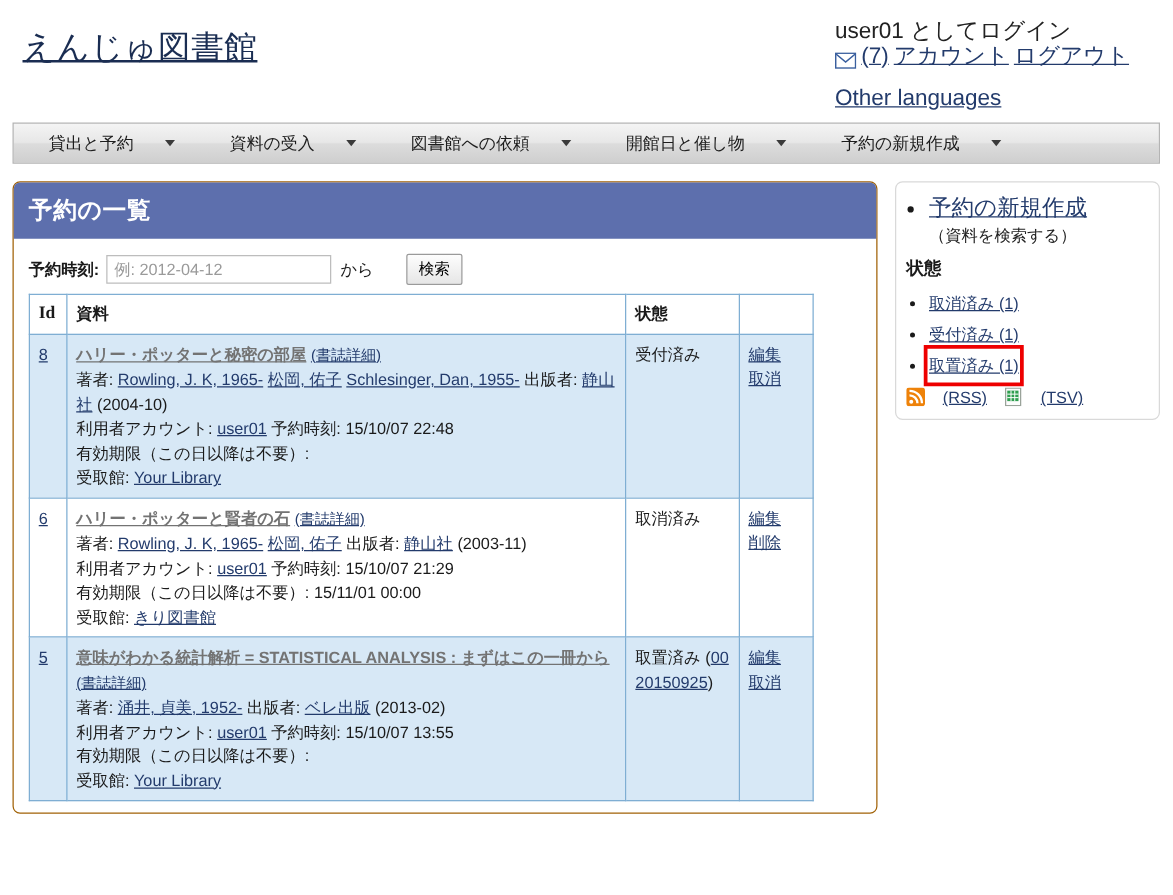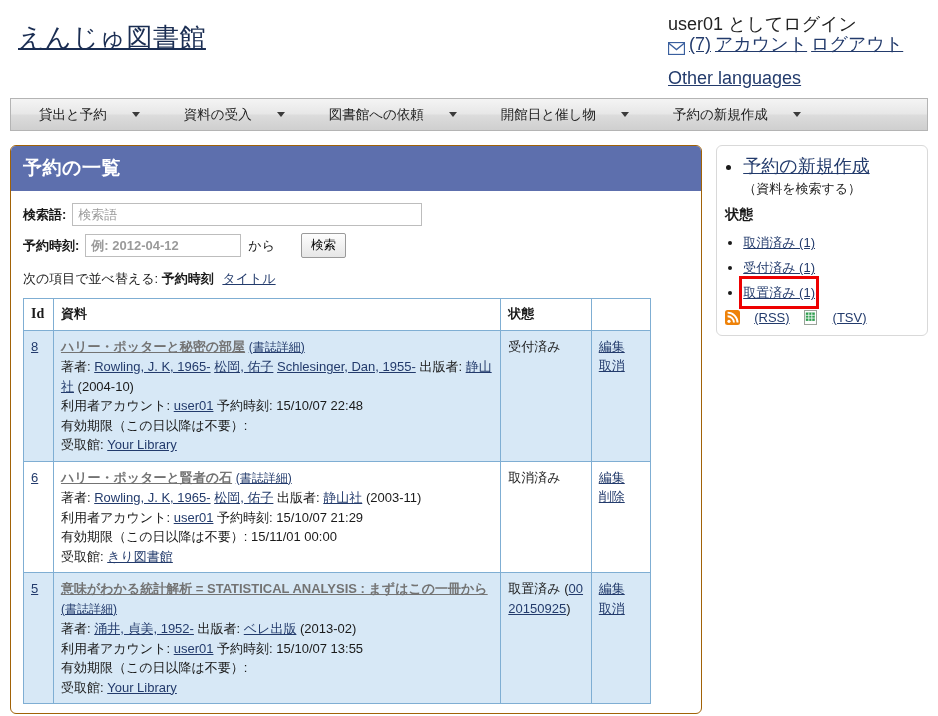--- a/index.html
+++ b/index.html
@@ -96,21 +96,21 @@
     font-family: "Liberation Sans", sans-serif;
     font-size: 13px;
     color: #111;
     border: 1px solid #bdbdbd;
     background: #fff;
     padding: 3px 5px;
     height: 23px;
   }
   input::placeholder { color: #9a9a9a; opacity: 1; }
   .kw-input { width: 350px; }
-  .date-input { width: 156px; font-weight: bold; }
+  .date-input { width: 180px; }
   .between-label { margin: 0 7px; font-size: 13px; }
   .search-btn {
     margin-left: 19px;
     font-family: "Liberation Sans", sans-serif;
     font-size: 12.5px;
     padding: 3px 9px;
     background: linear-gradient(to bottom,#fdfdfd,#e6e6e6);
     border: 1px solid #9a9a9a;
     border-radius: 2px;
     cursor: pointer;
@@ -221,33 +221,24 @@
   </div>
 </div>
 
 <div class="layout">
 
   <div class="content-panel">
     <div class="panel-title">予約の一覧</div>
 
     <div class="search-form">
       <div class="form-row">
-        <span class="form-label">検索語:</span>
-        <input type="text" class="kw-input" placeholder="検索語" style="">
-      </div>
-      <div class="form-row">
         <span class="form-label">予約時刻:</span>
         <input type="text" class="date-input" placeholder="例: 2012-04-12" style="">
         <span class="between-label">から</span>
         <button class="search-btn">検索</button>
-      </div>
-      <div class="sort-row">
-        <span>次の項目で並べ替える:</span>
-        <span class="bold">予約時刻</span>
-        <a href="#">タイトル</a>
       </div>
     </div>
 
     <table class="reserve-table">
       <thead>
         <tr>
           <th class="col-id">Id</th>
           <th class="col-res">資料</th>
           <th class="col-state">状態</th>
           <th class="col-act"></th>

